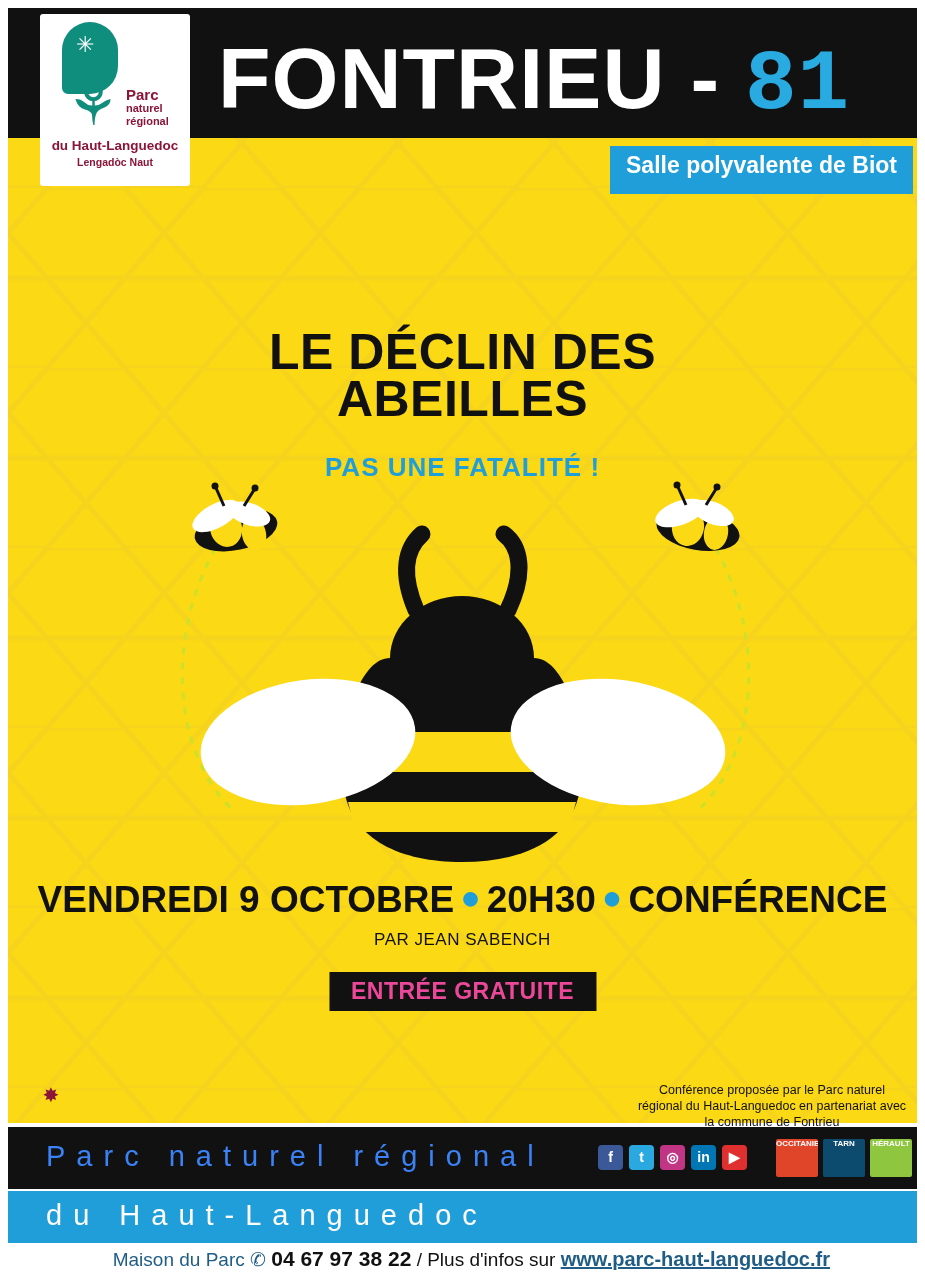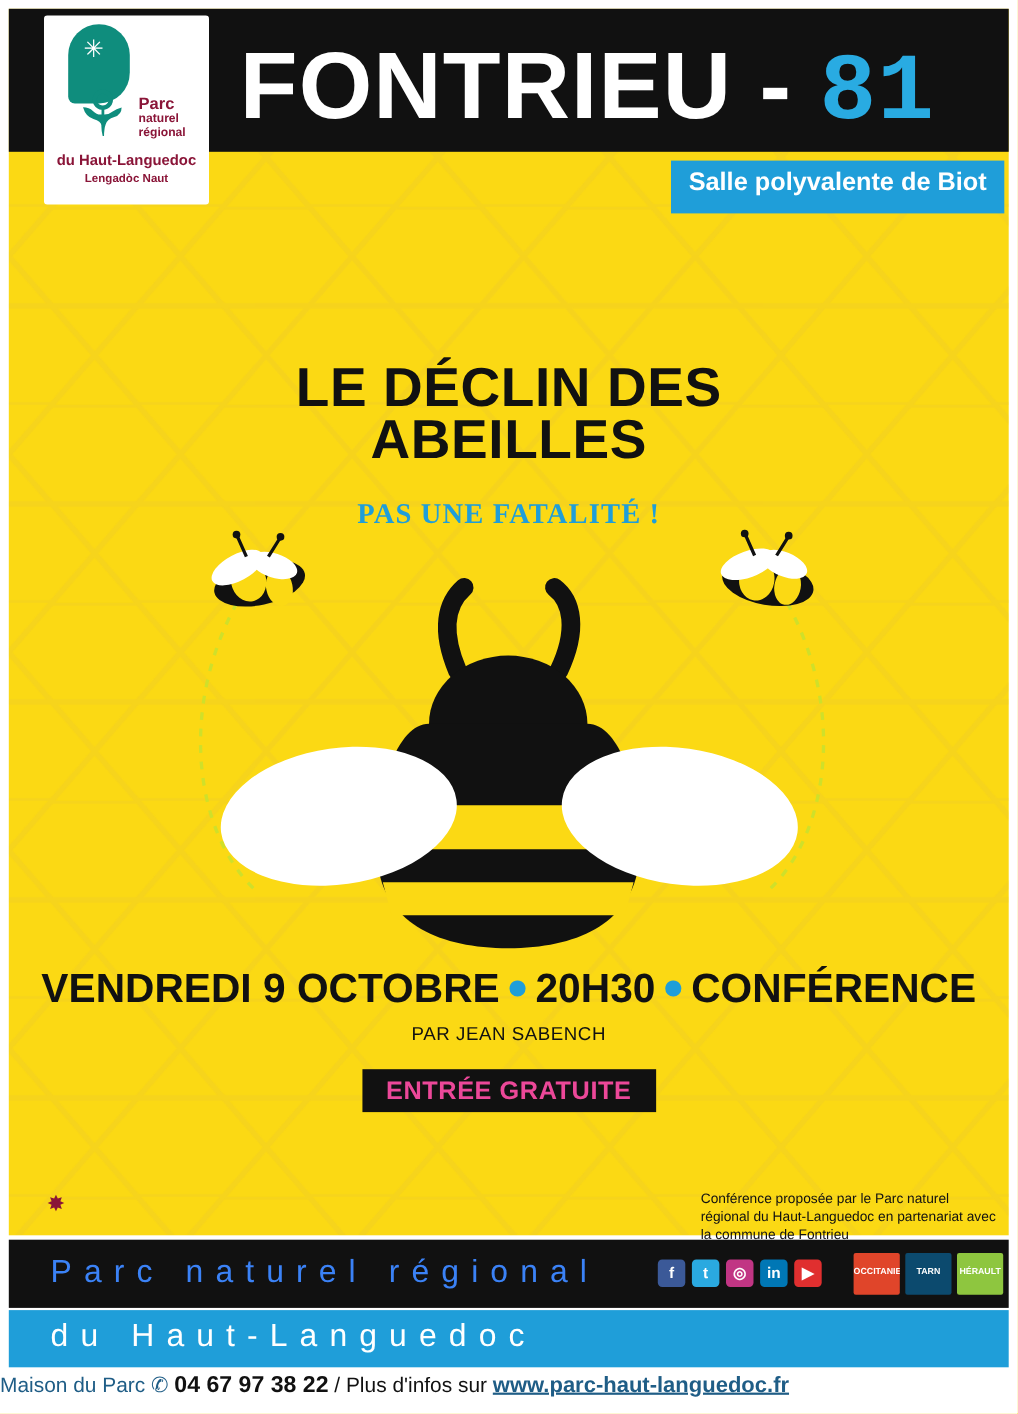--- a/index.html
+++ b/index.html
@@ -172,21 +172,20 @@
   .subtitle {
     position: absolute;
     left: 8px;
     top: 452px;
     width: 909px;
     text-align: center;
     color: #1f9ed9;
     font-weight: bold;
     font-size: 26px;
     letter-spacing: 1px;
-    font-family: Liberation Serif, serif;
   }
 
   
   .bee-zone {
     position: absolute;
     left: 8px;
     top: 480px;
     width: 909px;
     height: 390px;
   }
@@ -231,21 +230,21 @@
     padding: 6px 22px;
     letter-spacing: 0.5px;
   }
 
   
   .partner-note {
     position: absolute;
     right: 18px;
     top: 1082px;
     width: 270px;
-    text-align: left;
+    text-align: center;
     color: #111111;
     font-size: 12.5px;
     line-height: 16px;
   }
 
   
   .sanitary {
     position: absolute;
     left: 40px;
     top: 1092px;
@@ -334,35 +333,35 @@
   }
   .sp {
     width: 42px;
     height: 38px;
     border-radius: 2px;
     color: #ffffff;
     font-size: 8px;
     font-weight: bold;
     line-height: 10px;
     text-align: center;
-    padding-top: 12px;
+    padding-top: 0;
     box-sizing: border-box;
     overflow: hidden;
   }
   .sp-1 { background: #e0452a; }
   .sp-2 { background: #0c4a6e; }
   .sp-3 { background: #8ec63f; }
 
   
   .footer {
     position: absolute;
     left: 0;
     top: 1247px;
     width: 830px;
-    text-align: left;
+    text-align: right;
     color: #1f5d86;
     font-size: 19px;
     white-space: nowrap;
   }
   .footer .maison { color: #1f5d86; }
   .footer .phone { font-weight: bold; color: #111111; font-size: 21px; }
   .footer .plus { color: #111111; }
   .footer .url {
     font-weight: bold;
     color: #1f5d86;

